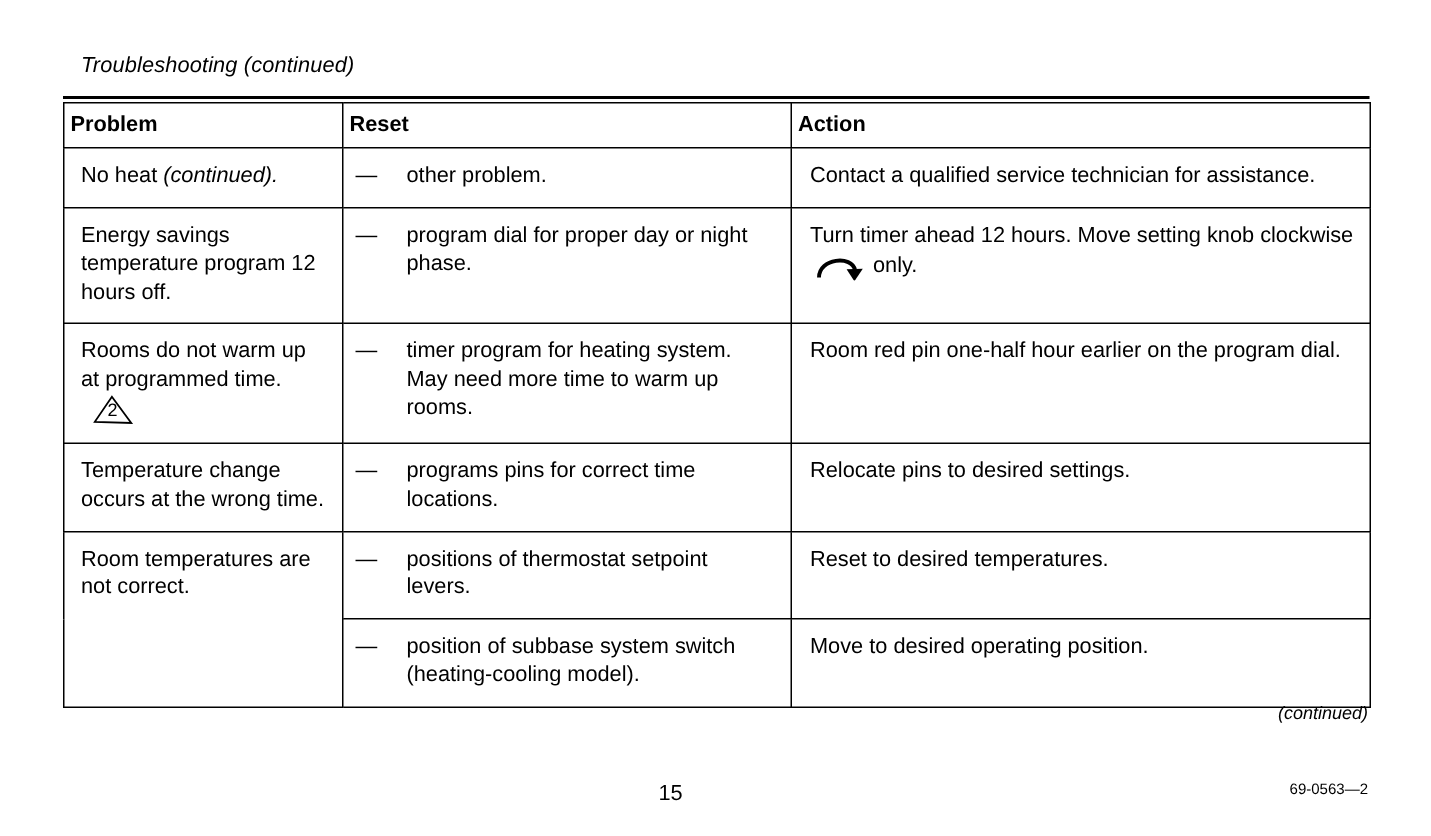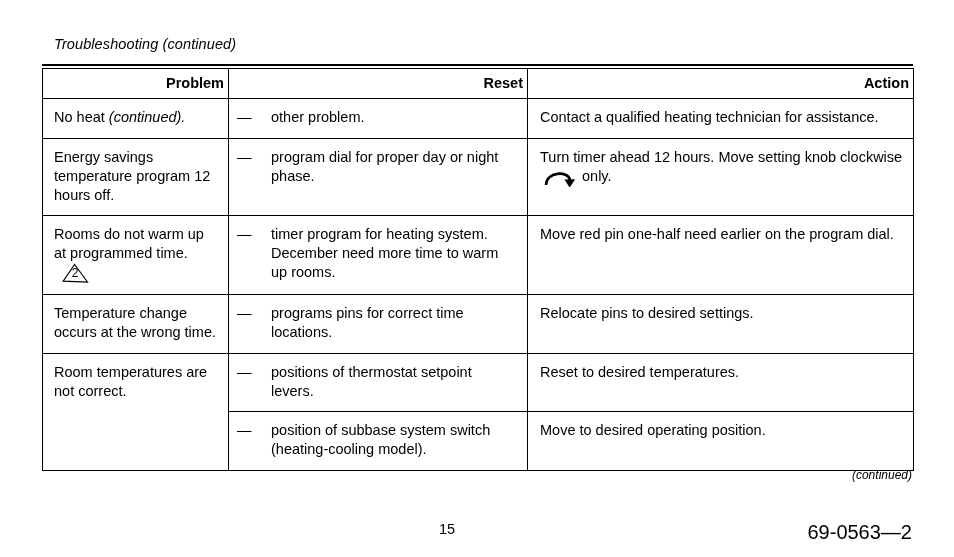--- a/index.html
+++ b/index.html
@@ -60,21 +60,21 @@
   table.tt td, table.tt th {
     border: 1.6px solid #000;
     vertical-align: top;
     padding: 0;
   }
   .col-problem { width: 186px; }
   .col-check   { width: 299px; }
   .col-action  { width: 386px; }
 
   table.tt th {
-    text-align: right;
+    text-align: left;
     font-weight: bold;
     font-size: 14.5px;
     padding: 6px 4px 7px 4px;
     vertical-align: middle;
   }
 
   .cell {
     padding: 9px 10px 11px 10px;
     font-size: 14.5px;
     line-height: 1.30;
@@ -146,21 +146,21 @@
     left: 0;
     top: 521px;
     width: 894px;
     text-align: center;
     font-size: 14.5px;
   }
   .doc-num {
     position: absolute;
     right: 42px;
     top: 521px;
-    font-size: 20px;
+    font-size: 10px;
     white-space: nowrap;
   }
 </style>
 </head>
 <body>
 
 <div class="page">
 
   <div class="section-title">Troubleshooting (continued)</div>
 
@@ -189,21 +189,21 @@
               <span>No heat </span><span class="ital">(continued).</span>
             </div>
           </td>
           <td>
             <div class="check-item">
               <span class="check-dash">—</span>
               <span class="check-text">other problem.</span>
             </div>
           </td>
           <td>
-            <div class="cell action">Contact a qualified heating technician for assistance.</div>
+            <div class="cell action">Contact a qualified service technician for assistance.</div>
           </td>
         </tr>
 
         <tr>
           <td>
             <div class="cell problem">Energy savings temperature program 12 hours off.</div>
           </td>
           <td>
             <div class="check-item">
               <span class="check-dash">—</span>
@@ -224,25 +224,25 @@
           <td>
             <div class="cell problem">
               <span>Rooms do not warm up at programmed time.</span><span class="tri-note"><svg width="30" height="20" viewBox="0 0 30 20">
                     <path d="M14.6 1.5 L27.5 19 L3.2 18.2 Z" fill="none" stroke="#000" stroke-width="1.2"></path>
                   </svg><span class="tri-num">2</span></span>
             </div>
           </td>
           <td>
             <div class="check-item">
               <span class="check-dash">—</span>
-              <span class="check-text">timer program for heating system. December need more time to warm up rooms.</span>
-            </div>
-          </td>
-          <td>
-            <div class="cell action">Move red pin one-half need earlier on the program dial.</div>
+              <span class="check-text">timer program for heating system. May need more time to warm up rooms.</span>
+            </div>
+          </td>
+          <td>
+            <div class="cell action">Room red pin one-half hour earlier on the program dial.</div>
           </td>
         </tr>
 
         <tr>
           <td>
             <div class="cell problem">Temperature change occurs at the wrong time.</div>
           </td>
           <td>
             <div class="check-item">
               <span class="check-dash">—</span>

